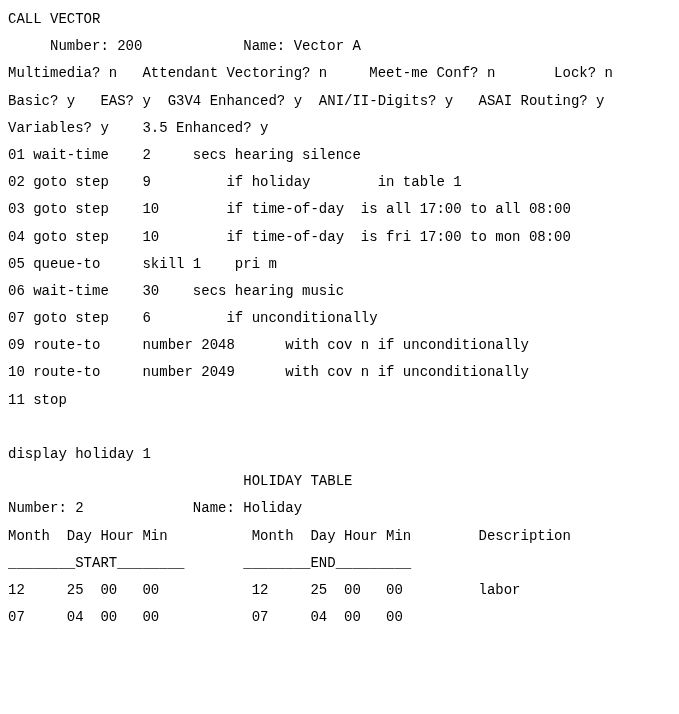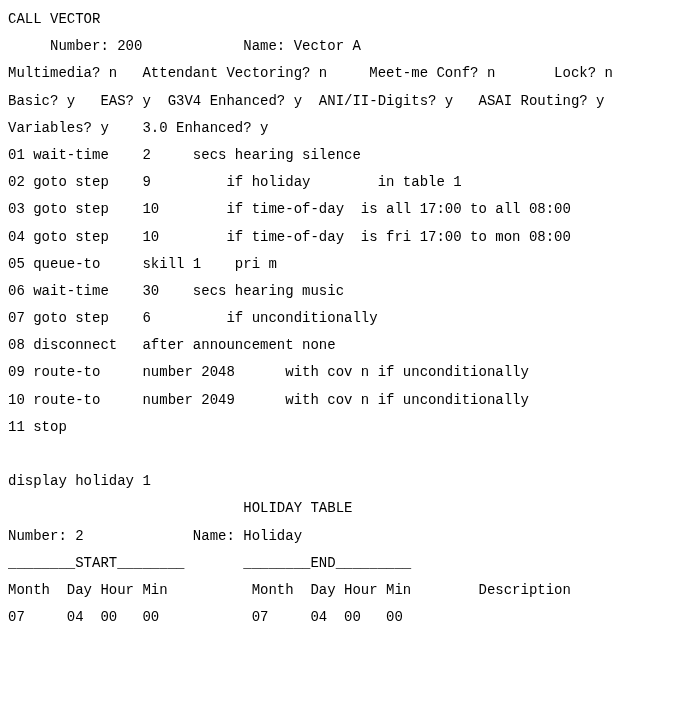--- a/index.html
+++ b/index.html
@@ -29,32 +29,32 @@
   }
 </style>
 </head>
 <body>
 
 <div class="screen">
   <div class="line">CALL VECTOR</div>
   <div class="line">     Number: 200            Name: Vector A</div>
   <div class="line">Multimedia? n   Attendant Vectoring? n     Meet-me Conf? n       Lock? n</div>
   <div class="line">Basic? y   EAS? y  G3V4 Enhanced? y  ANI/II-Digits? y   ASAI Routing? y</div>
-  <div class="line">Variables? y    3.0 Enhanced? y</div>
+  <div class="line">Variables? y    3.5 Enhanced? y</div>
   <div class="line">01 wait-time    2     secs hearing silence</div>
   <div class="line">02 goto step    9         if holiday        in table 1</div>
   <div class="line">03 goto step    10        if time-of-day  is all 17:00 to all 08:00</div>
   <div class="line">04 goto step    10        if time-of-day  is fri 17:00 to mon 08:00</div>
   <div class="line">05 queue-to     skill 1    pri m</div>
   <div class="line">06 wait-time    30    secs hearing music</div>
   <div class="line">07 goto step    6         if unconditionally</div>
-  <div class="line">08 disconnect   after announcement none</div>
   <div class="line">09 route-to     number 2048      with cov n if unconditionally</div>
   <div class="line">10 route-to     number 2049      with cov n if unconditionally</div>
   <div class="line">11 stop</div>
   <div class="line"></div>
   <div class="line">display holiday 1</div>
   <div class="line">                            HOLIDAY TABLE</div>
   <div class="line">Number: 2             Name: Holiday</div>
+  <div class="line">Month  Day Hour Min          Month  Day Hour Min        Description</div>
   <div class="line">________START________       ________END_________</div>
-  <div class="line">Month  Day Hour Min          Month  Day Hour Min        Description</div>
+  <div class="line">12     25  00   00           12     25  00   00         labor</div>
   <div class="line">07     04  00   00           07     04  00   00</div>
 </div>
 
 </body></html>

